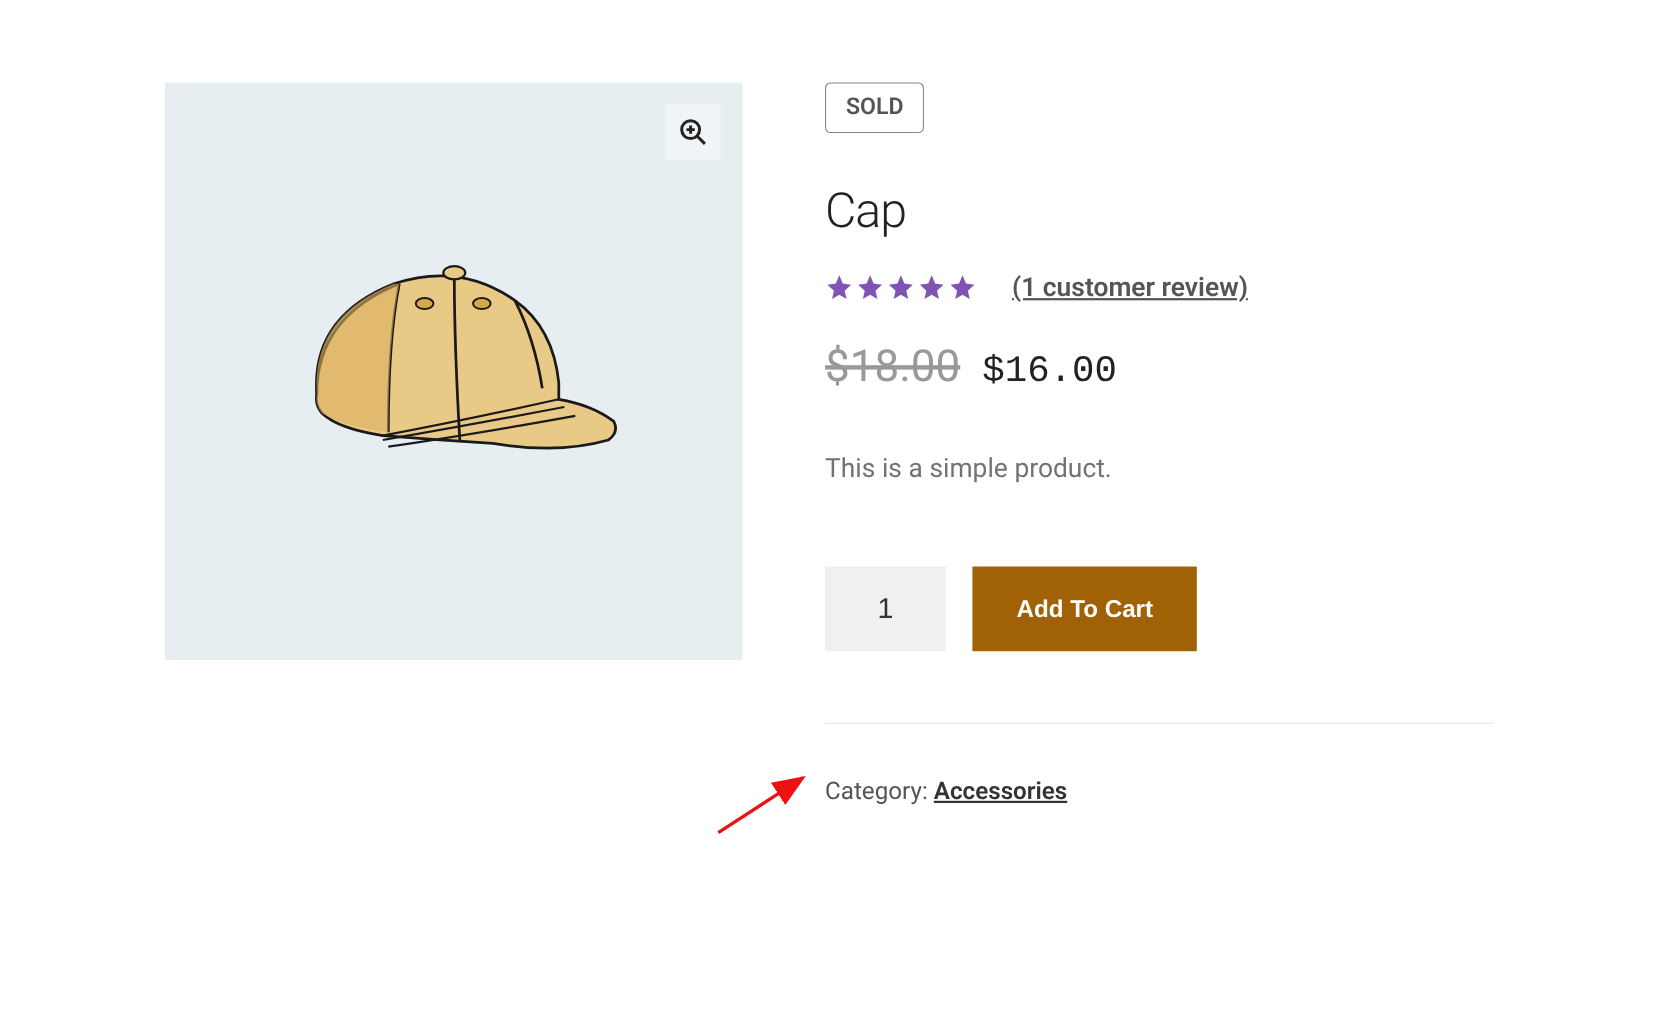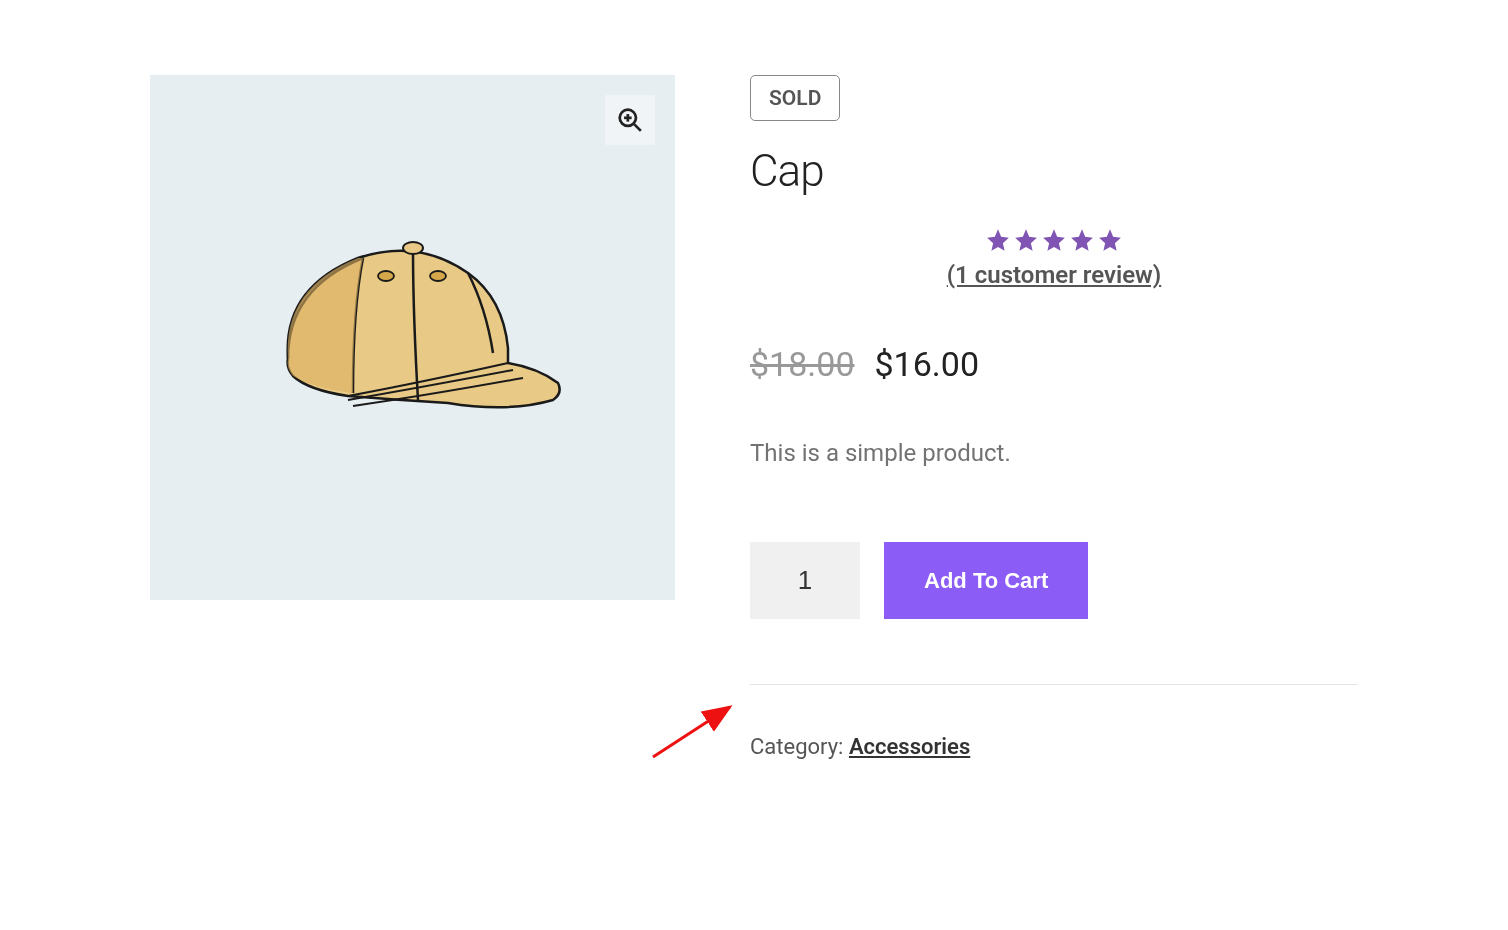--- a/index.html
+++ b/index.html
@@ -58,35 +58,34 @@
       padding-top: 0;
     }
     .sold-badge {
       display: inline-block;
       border: 1px solid #888;
       padding: 10px 18px;
       font-size: 21px;
       font-weight: 600;
       color: #555;
       border-radius: 5px;
-      margin-bottom: 24px;
+      margin-bottom: 44px;
     }
     .product-title {
       font-size: 44px;
       font-weight: 300;
       color: #222;
       margin-bottom: 30px;
       letter-spacing: -1px;
     }
     .rating-row {
       display: flex;
       align-items: center;
-      gap: 8px;
-      margin-bottom: 55px;
-      flex-direction: column;
+      gap: 32px;
+      margin-bottom: 34px;
     }
     .stars {
       display: flex;
       gap: 2px;
     }
     .star {
       width: 26px;
       height: 26px;
       fill: #7f54b3;
     }
@@ -97,27 +96,28 @@
       font-weight: 600;
       cursor: pointer;
     }
     .price-row {
       margin-bottom: 55px;
       display: flex;
       align-items: baseline;
       gap: 20px;
     }
     .old-price {
-      font-size: 34px;
+      font-size: 40px;
       color: #999;
       text-decoration: line-through;
     }
     .new-price {
       font-size: 34px;
       color: #222;
+      font-family: Liberation Mono, monospace;
     }
     .description {
       font-size: 24px;
       color: #737373;
       margin-bottom: 75px;
     }
     .cart-row {
       display: flex;
       gap: 24px;
       align-items: stretch;
@@ -126,21 +126,21 @@
     .qty-input {
       width: 110px;
       height: 77px;
       background: #f0f0f0;
       border: none;
       text-align: center;
       font-size: 26px;
       color: #333;
     }
     .add-to-cart-btn {
-      background: #8b5cf6;
+      background: #a16207;
       color: #ffffff;
       border: none;
       padding: 0 40px;
       height: 77px;
       font-size: 22px;
       font-weight: 700;
       cursor: pointer;
     }
     .meta-section {
       border-top: 1px solid #e5e5e5;

